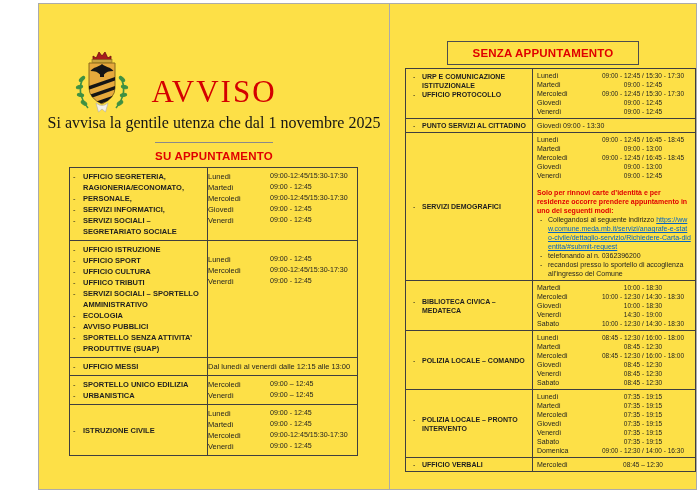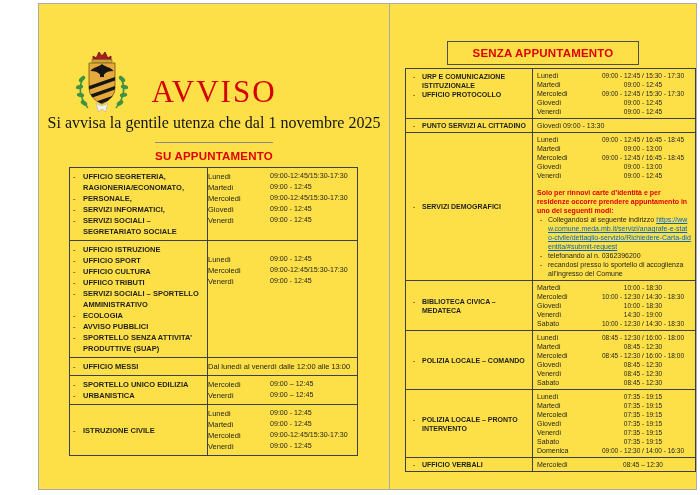--- a/index.html
+++ b/index.html
@@ -165,21 +165,21 @@
                 <span class="day">Venerdì</span>
                 <span class="time">09:00 - 12:45</span>
               </div>
             </td>
           </tr>
           <tr>
             <td class="offices">
               <div class="office">UFFICIO MESSI</div>
             </td>
             <td class="schedule">
-              <div class="sched-text">Dal lunedì al venerdì dalle 12:00 alle 13:00</div>
+              <div class="sched-text">Dal lunedì al venerdì dalle 12:15 alle 13:00</div>
             </td>
           </tr>
           <tr>
             <td class="offices">
               <div class="office">SPORTELLO UNICO EDILIZIA</div>
               <div class="office">URBANISTICA</div>
             </td>
             <td class="schedule">
               <div class="sched-row">
                 <span class="day">Mercoledì</span>

